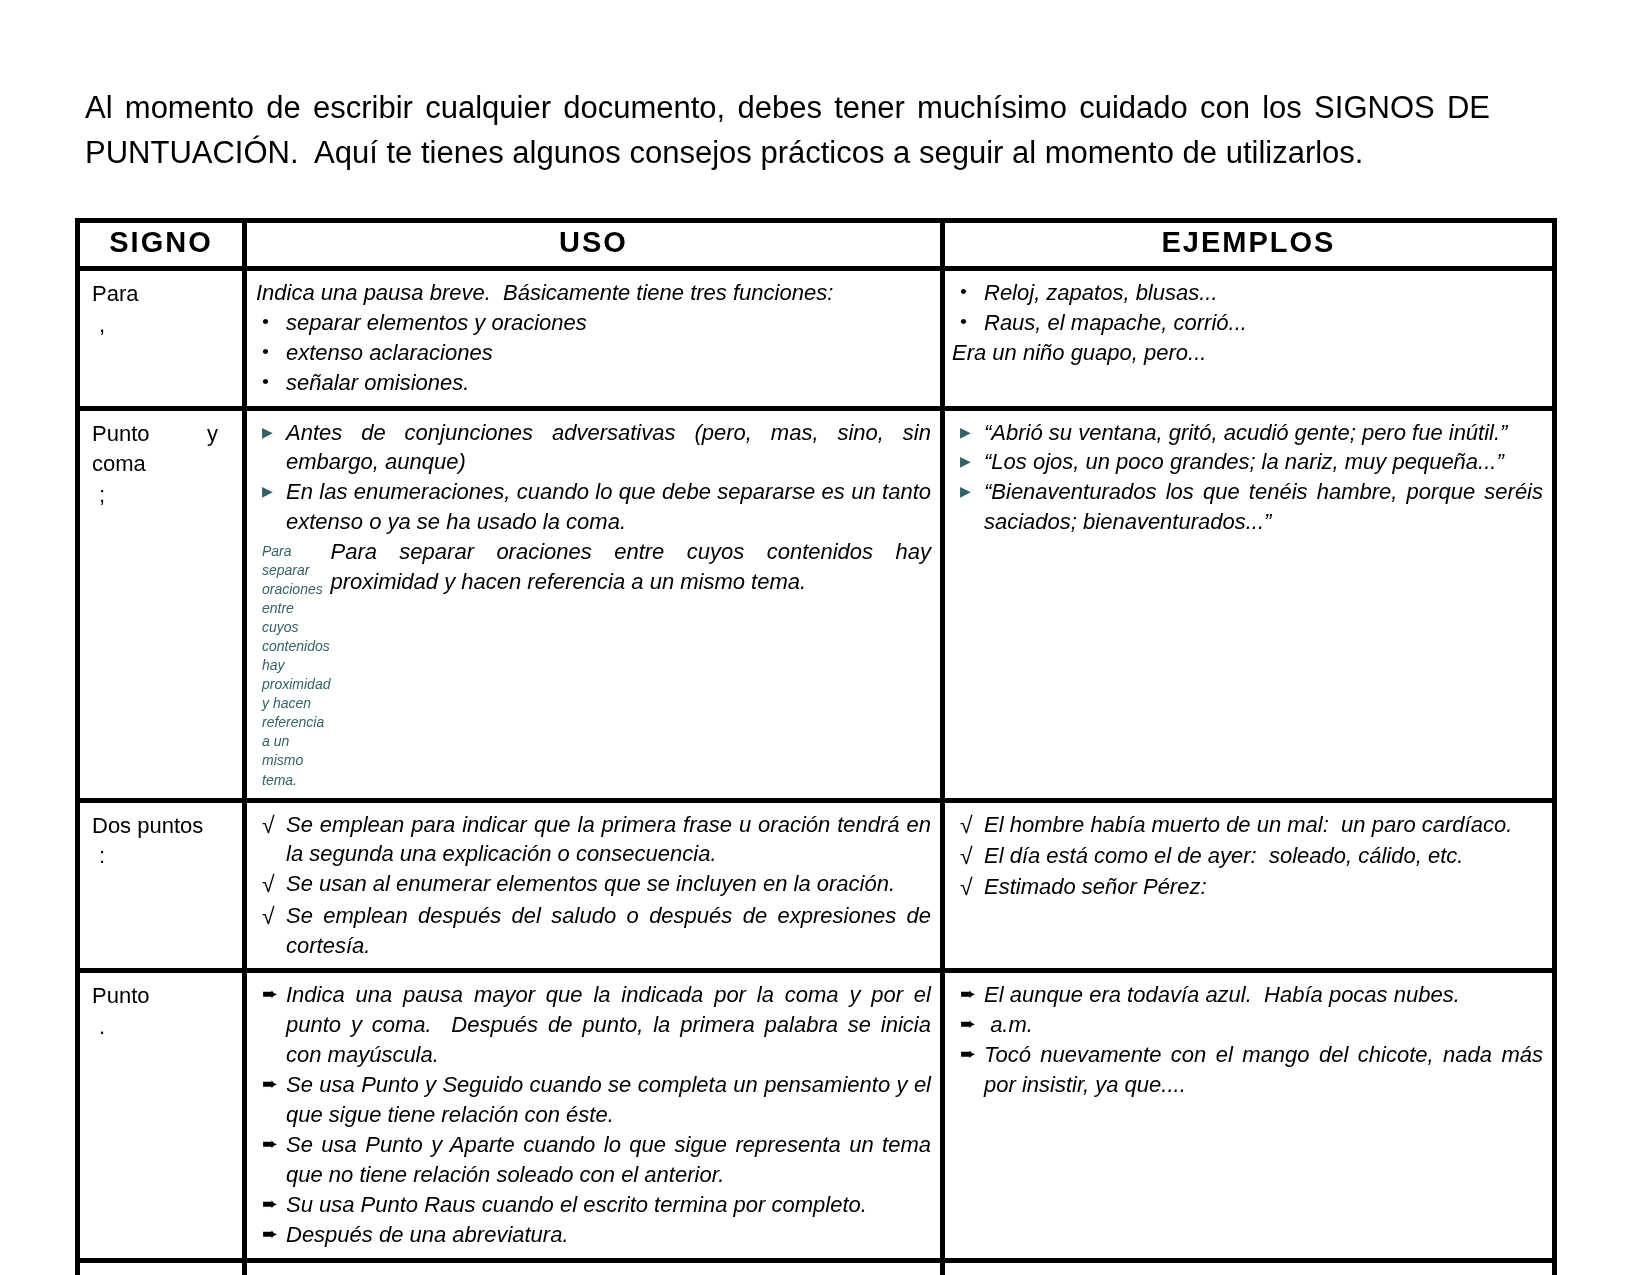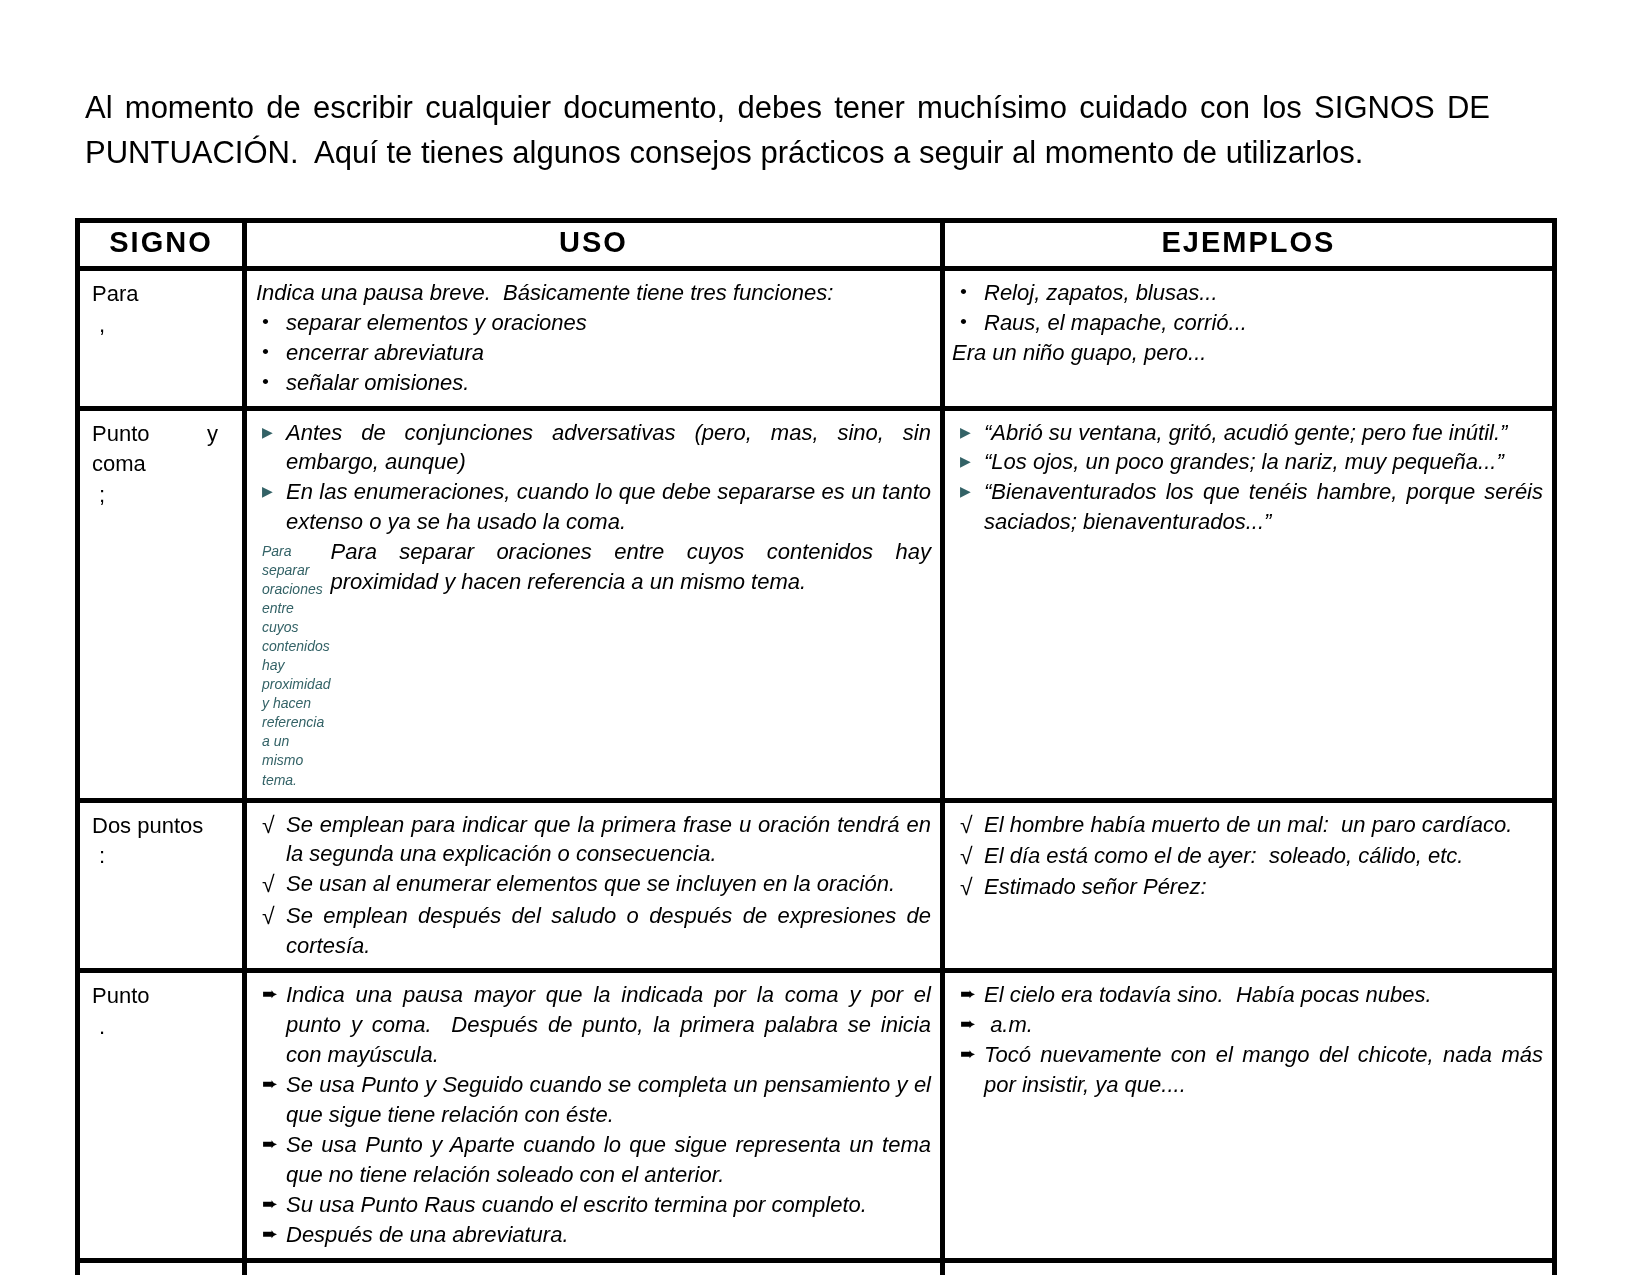--- a/index.html
+++ b/index.html
@@ -71,21 +71,21 @@
         <div class="sign-symbol">,</div>
       </td>
       <td class="uso">
         <div class="uso-intro">Indica una pausa breve.  Básicamente tiene tres funciones:</div>
         <div class="li">
           <span class="b dot">•</span>
           <span class="t">separar elementos y oraciones</span>
         </div>
         <div class="li">
           <span class="b dot">•</span>
-          <span class="t">encerrar abreviatura</span>
+          <span class="t">extenso aclaraciones</span>
         </div>
         <div class="li">
           <span class="b dot">•</span>
           <span class="t">señalar omisiones.</span>
         </div>
       </td>
       <td class="ej">
         <div class="li">
           <span class="b dot">•</span>
           <span class="t">Reloj, zapatos, blusas...</span>
@@ -191,21 +191,21 @@
           <span class="t">Su usa Punto Raus cuando el escrito termina por completo.</span>
         </div>
         <div class="li">
           <span class="b arr">➨</span>
           <span class="t">Después de una abreviatura.</span>
         </div>
       </td>
       <td class="ej">
         <div class="li">
           <span class="b arr">➨</span>
-          <span class="t">El cielo era todavía sino.  Había pocas nubes.</span>
+          <span class="t">El aunque era todavía azul.  Había pocas nubes.</span>
         </div>
         <div class="li">
           <span class="b arr">➨</span>
           <span class="t"> a.m.</span>
         </div>
         <div class="li">
           <span class="b arr">➨</span>
           <span class="t">Tocó nuevamente con el mango del chicote, nada más por insistir, ya que....</span>
         </div>
       </td>

